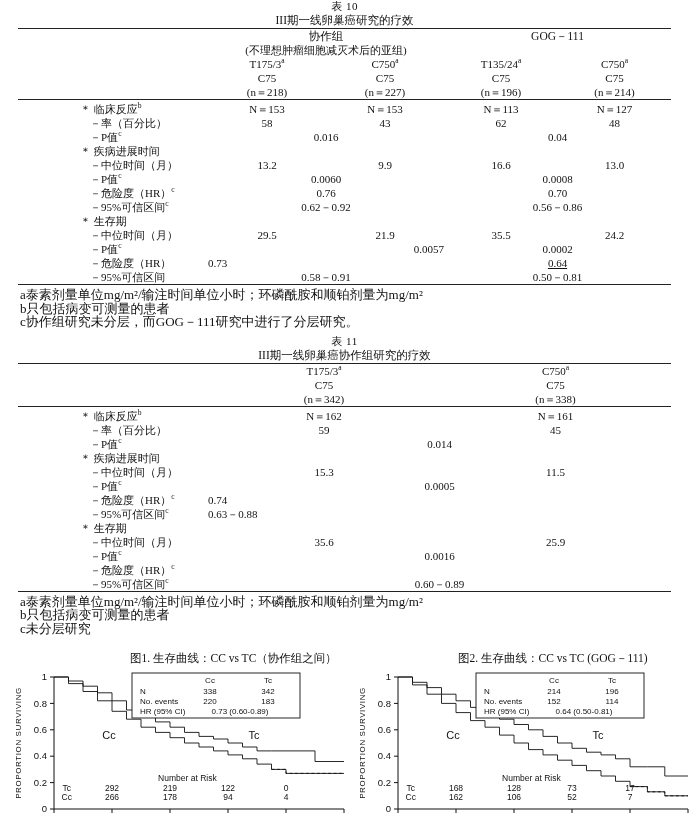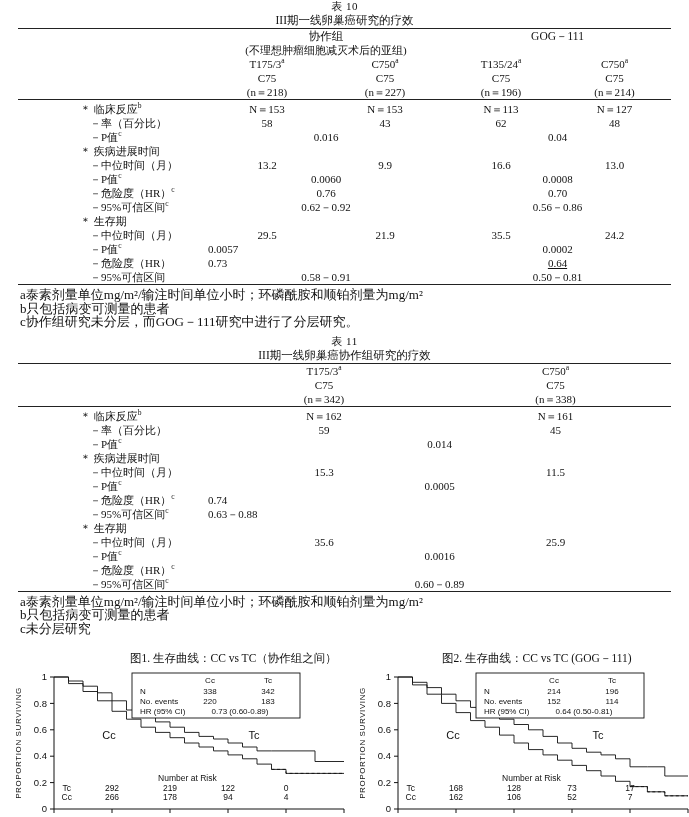--- a/index.html
+++ b/index.html
@@ -208,21 +208,21 @@
           </tr>
           <tr class="brow">
             <td class="lbl-ind">－中位时间（月）</td>
             <td class="ctr">29.5</td>
             <td class="ctr">21.9</td>
             <td class="ctr">35.5</td>
             <td class="ctr">24.2</td>
           </tr>
           <tr class="brow">
             <td class="lbl-ind">－P值<sup>c</sup></td>
-            <td class="ctr" colspan="2" style="text-align: left;">0.0057</td>
+            <td class="ctr" colspan="2" style="text-align: right;">0.0057</td>
             <td class="ctr" colspan="2" style="text-align: center;">0.0002</td>
           </tr>
           <tr class="brow">
             <td class="lbl-ind">－危险度（HR）</td>
             <td class="ctr" colspan="2" style="text-align: left;">0.73</td>
             <td class="ctr" colspan="2" style="text-align: center; text-decoration: underline;">0.64</td>
           </tr>
           <tr class="brow">
             <td class="lbl-ind">－95%可信区间</td>
             <td class="ctr" colspan="2" style="text-align: center;">0.58－0.91</td>
@@ -344,21 +344,21 @@
         <div>a泰素剂量单位mg/m²/输注时间单位小时；环磷酰胺和顺铂剂量为mg/m²</div>
         <div>b只包括病变可测量的患者</div>
         <div>c未分层研究</div>
       </div>
   </div>
 
   <div class="spacer-2"></div>
 
   <div class="fig-titles">
     <div class="fig-title" style="left:130px;top:0">图1. 生存曲线：CC vs TC（协作组之间）</div>
-    <div class="fig-title" style="left:442px;top:0">图2. 生存曲线：CC vs TC (GOG－111)</div>
+    <div class="fig-title" style="left:458px;top:0">图2. 生存曲线：CC vs TC (GOG－111)</div>
   </div>
 
   <div class="charts">
     <div class="chart" id="chart-left" style="left:8px">
         <svg width="344" height="205" viewBox="0 0 344 205">
           <line x1="46" y1="140" x2="336" y2="140" stroke="#111" stroke-width="1"></line>
           <line x1="46" y1="140" x2="46" y2="8" stroke="#111" stroke-width="1"></line>
           <line x1="46" y1="140" x2="46" y2="144" stroke="#111" stroke-width="1"></line>
           <text x="46" y="156" font-size="9.5" font-family="&quot;Liberation Sans&quot;, sans-serif" text-anchor="middle" fill="#111">0</text>
           <line x1="104" y1="140" x2="104" y2="144" stroke="#111" stroke-width="1"></line>

